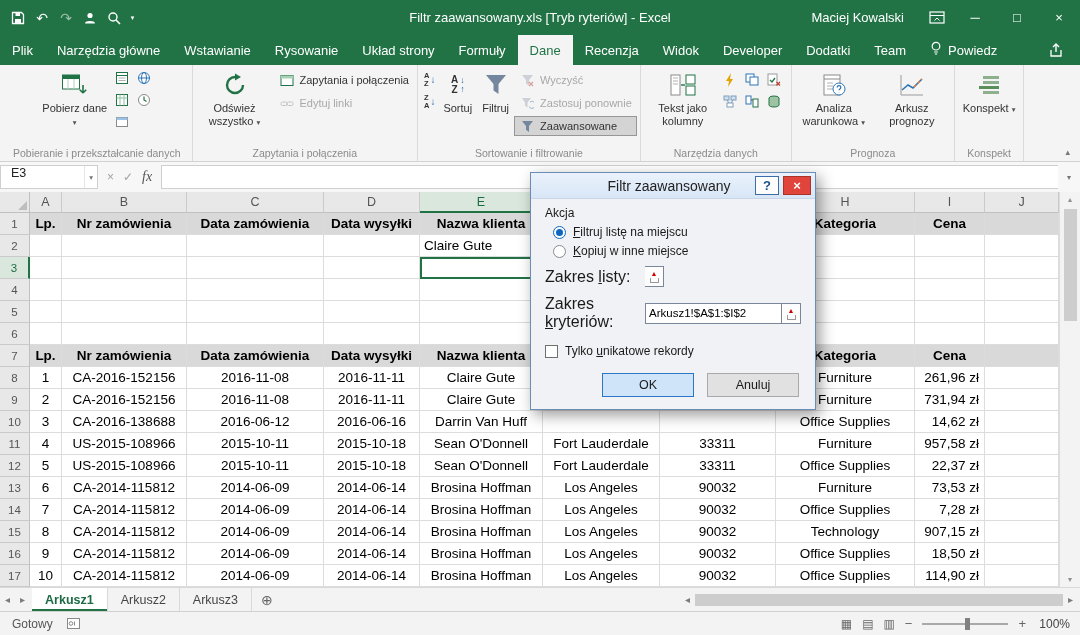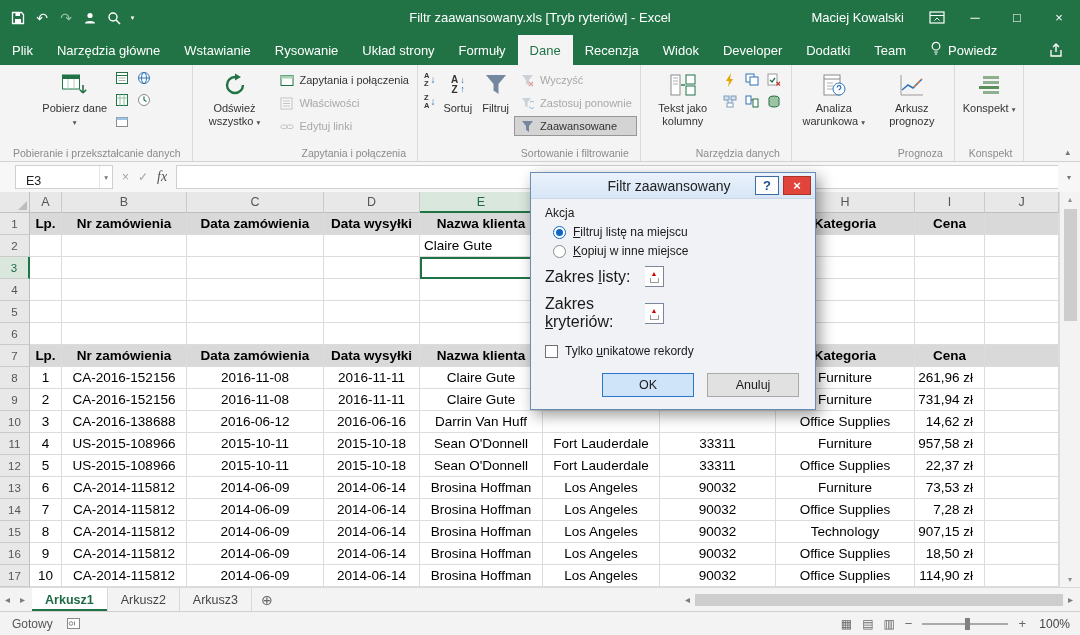--- a/index.html
+++ b/index.html
@@ -25,21 +25,21 @@
   .tabs{display:flex}
   .tab{display:flex;align-items:center;padding:0 12px;font-size:13px;white-space:nowrap}
   .tab.active{background:#f4f4f4;color:#217346}
   .tellme{display:flex;align-items:center;gap:6px;padding:0 12px;font-size:13px;white-space:nowrap}
   .sharebtn{margin-left:auto;display:flex;align-items:center;padding:0 16px}
 
   
   .ribbon{height:97px;background:#f4f4f4;display:flex;border-bottom:1px solid #d2d2d2;position:relative;padding-left:2px}
   .rgroup{display:flex;flex-direction:column;border-right:1px solid #dadada;padding:1px 3px 0}
   .ritems{flex:1;display:flex;align-items:stretch;justify-content:center}
-  .rlabel{height:16px;font-size:10.5px;color:#8b8b8b;text-align:right;white-space:nowrap;padding:2px 8px 0}
+  .rlabel{height:16px;font-size:10.5px;color:#8b8b8b;text-align:center;white-space:nowrap;padding:2px 8px 0}
   .bigbtn{display:flex;flex-direction:column;align-items:center;justify-content:flex-start;padding:4px 5px 0;
           font-size:11px;color:#333;text-align:center;line-height:1.2}
   .bicon{height:30px;display:flex;align-items:center;justify-content:center;margin-bottom:2px}
   .blabel{max-width:68px}
   .caret{font-size:7.5px;color:#555}
   .smallcol{display:flex;flex-direction:column;padding-top:4px;gap:3px}
   .smallbtn{display:flex;align-items:center;gap:5px;font-size:11px;color:#333;padding:1px 4px;height:20px;
             border:1px solid transparent;white-space:nowrap}
   .smallbtn.disabled{color:#a8a8a8}
   .smallbtn.disabled .mini{opacity:.45}
@@ -51,22 +51,22 @@
   .azcol{display:flex;flex-direction:column;gap:5px;padding:5px 3px 0}
   .azbtn{display:flex;align-items:center;height:17px}
   .azletters{font-size:7.5px;line-height:1;color:#333;font-weight:bold;display:flex;flex-direction:column}
   .azarrow{font-size:10px;color:#2f6fb0;margin-left:1px}
   .sortbig{font-size:10px;line-height:1;font-weight:bold;color:#333;display:flex;flex-direction:column}
   .sarrows{display:flex;flex-direction:column;font-size:9px;color:#2f6fb0;line-height:1;margin-left:2px}
   .ribbon-collapse{position:absolute;right:10px;bottom:4px;color:#777;font-size:9px}
 
   
   .formulabar{height:30px;background:#f7f7f7;display:flex;align-items:center;padding:3px 0}
-  .namebox{width:98px;height:24px;background:#fff;border:1px solid #cfcfcf;display:flex;align-items:flex-end;
-           font-size:12.5px;padding-left:10px;margin-left:15px}
+  .namebox{width:98px;height:24px;background:#fff;border:1px solid #cfcfcf;display:flex;align-items:flex-start;
+           font-size:12.5px;padding-left:10px;margin-left:0}
   .nbdd{margin-left:auto;height:100%;display:flex;align-items:center;font-size:7.5px;color:#777;
         border-left:1px solid #e6e6e6;padding:0 4px}
   .fbtns{display:flex;align-items:center;gap:9px;padding:0 9px;color:#a3a3a3}
   .fbtn{font-size:12px}
   .fx{font-family:"Liberation Serif",serif;font-style:italic;color:#555;font-size:14px}
   .ffield{flex:1;height:24px;background:#fff;border:1px solid #cfcfcf;border-right:none}
   .fbexpand{width:22px;color:#777;font-size:8px;display:flex;justify-content:center}
 
   
   .sheetwrap{display:flex;height:395px}
@@ -77,21 +77,21 @@
   .corner-tri{position:absolute;right:2px;bottom:2px;width:0;height:0;border-left:9px solid transparent;border-bottom:9px solid #bdbdbd}
   .gcol{background:#e8e8e8;border-right:1px solid #cacaca;border-bottom:1px solid #c0c0c0;display:flex;align-items:center;
         justify-content:center;font-size:12.5px;color:#555;flex:none}
   .gcol.colsel{background:#d9e7dc;color:#1d6a43;border-bottom:2px solid #217346}
   .ggut{width:30px;background:#e8e8e8;border-right:1px solid #c0c0c0;border-bottom:1px solid #cacaca;display:flex;
         align-items:center;justify-content:center;font-size:11.5px;color:#555;flex:none}
   .ggut.gutsel{background:#d9e7dc;color:#1d6a43;border-right:2px solid #217346}
   .gcell{border-right:1px solid #dcdcdc;border-bottom:1px solid #dcdcdc;display:flex;align-items:center;justify-content:center;
          font-size:13.5px;color:#000;white-space:nowrap;overflow:hidden;flex:none;background:#fff}
   .gcell.hdr{background:#d9d9d9;font-weight:bold}
-  .gcell.right{justify-content:flex-end;padding-right:11px}
+  .gcell.right{justify-content:flex-end;padding-right:5px}
   .gcell.leftal{justify-content:flex-start;padding-left:4px}
   .gcell.selcell{border:2px solid #217346;position:relative;overflow:visible;z-index:1}
   .fillhandle{position:absolute;right:-4px;bottom:-4px;width:6px;height:6px;background:#217346;border:1px solid #fff}
 
   .vscroll{width:21px;background:#f3f3f3;border-left:1px solid #dcdcdc;display:flex;flex-direction:column;align-items:center;color:#8f8f8f}
   .sarrow{height:15px;font-size:8px;display:flex;align-items:center}
   .vthumb{width:13px;height:112px;background:#cdcdcd;margin-top:2px}
   .vfill{flex:1}
 
   
@@ -297,29 +297,20 @@
             <span class="mini">
                 <svg width="14" height="13">
                   <rect x="1" y="1.5" width="12" height="10" fill="#fff" stroke="#217346"></rect>
                   <rect x="1" y="1.5" width="12" height="3" fill="#a9d1b4"></rect>
                 </svg>
               </span>
             <span>Zapytania i połączenia</span>
           </div>
           <div class="smallbtn disabled">
             <span class="mini">
-                <svg width="13" height="13">
-                  <rect x="1" y="1" width="11" height="11" fill="#fff" stroke="#8a8a8a"></rect>
-                  <path d="M3 4h7M3 6.5h7M3 9h7" stroke="#8a8a8a"></path>
-                </svg>
-              </span>
-            <span>Właściwości</span>
-          </div>
-          <div class="smallbtn disabled">
-            <span class="mini">
                 <svg width="14" height="13">
                   <rect x="1" y="5" width="6" height="3.5" rx="1.5" fill="none" stroke="#8a8a8a"></rect>
                   <rect x="7" y="5" width="6" height="3.5" rx="1.5" fill="none" stroke="#8a8a8a"></rect>
                 </svg>
               </span>
             <span>Edytuj linki</span>
           </div>
         </div>
       </div>
       <div class="rlabel">Zapytania i połączenia</div>
@@ -822,20 +813,21 @@
       </div>
       <div class="frow">
         <span class="flabel">Zakres <u>l</u>isty:</span>
         <span class="rangebtn">
             <span class="rb-arr">▲</span>
             <span class="rb-grid"></span>
           </span>
       </div>
       <div class="frow">
         <span class="flabel">Zakres <u>k</u>ryteriów:</span>
+        <input class="finput" value="Arkusz1!$A$1:$I$2" style="">
         <span class="rangebtn">
             <span class="rb-arr">▲</span>
             <span class="rb-grid"></span>
           </span>
       </div>
       <div class="cbrow">
         <span class="cb"></span>
         <span>Tylko <u>u</u>nikatowe rekordy</span>
       </div>
       <div class="btnrow">

